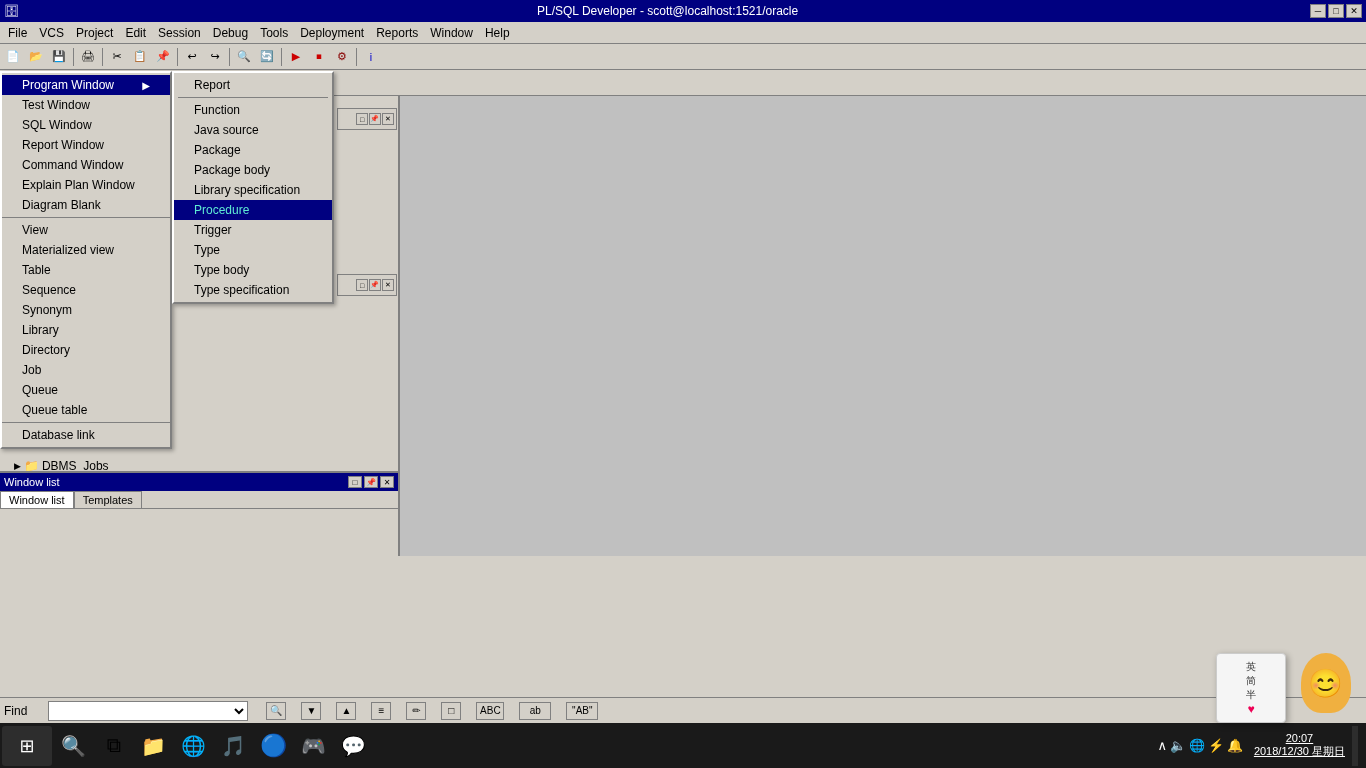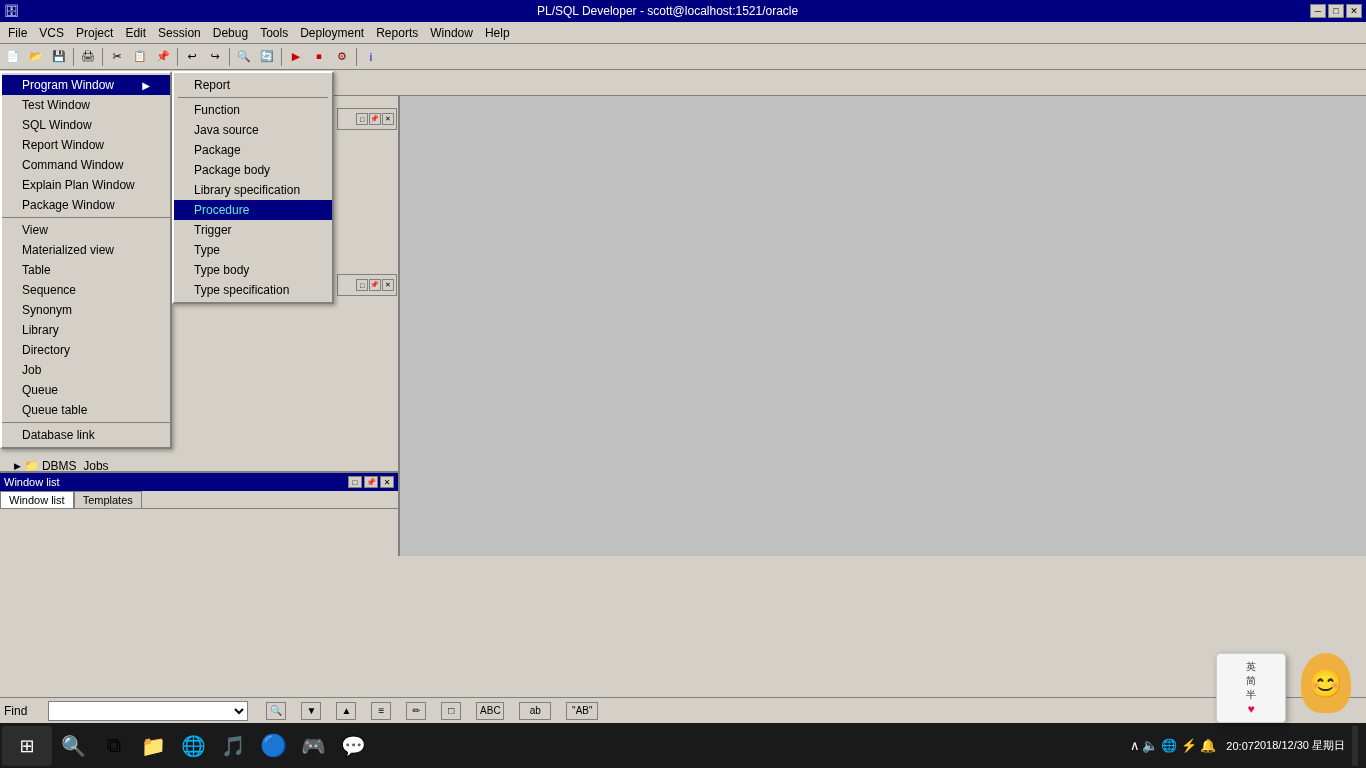--- a/index.html
+++ b/index.html
@@ -194,41 +194,41 @@
   <div class="taskbar-icon">💬</div>
 
   <div style="margin-left:auto; display:flex; align-items:center; gap:4px; padding-right:8px;">
     <div style="display:flex; align-items:center; gap:3px; color:white; font-size:13px;">
       <span>∧</span>
       <span>🔈</span>
       <span>🌐</span>
       <span>⚡</span>
       <span>🔔</span>
     </div>
-    <div style="display:flex; flex-direction:row; align-items:center; color:white; font-size:11px; margin-left:6px;">
+    <div style="display:flex; flex-direction:column; align-items:center; color:white; font-size:11px; margin-left:6px;text-decoration:underline;">
       <span>20:07</span>
       <span>2018/12/30 星期日</span>
     </div>
     <div style="width:6px; height:40px; background:#2d2d2d; margin-left:3px; cursor:pointer;"></div>
   </div>
 </div>
 
 <div id="new-menu" style="position:absolute; top:71px; left:0; width:172px; background:#d4d0c8; border:2px solid; border-color:white #808080 #808080 white; box-shadow:2px 2px 4px rgba(0,0,0,0.3); z-index:1000;">
 
   <div style="border-bottom:1px solid #808080; padding:2px 0;">
     <div class="dd-item highlighted" style="background:#000080; color:white;">
       <span>Program Window</span>
       <span class="arrow">▶</span>
     </div>
     <div class="dd-item">Test Window</div>
     <div class="dd-item">SQL Window</div>
     <div class="dd-item">Report Window</div>
     <div class="dd-item">Command Window</div>
     <div class="dd-item">Explain Plan Window</div>
-    <div class="dd-item">Package Window</div>
+    <div class="dd-item">Diagram Blank</div>
   </div>
 
   <div style="border-bottom:1px solid #808080; padding:2px 0;">
     <div class="dd-item">View</div>
     <div class="dd-item">Materialized view</div>
     <div class="dd-item">Table</div>
     <div class="dd-item">Sequence</div>
     <div class="dd-item">Synonym</div>
     <div class="dd-item">Library</div>
     <div class="dd-item">Directory</div>

